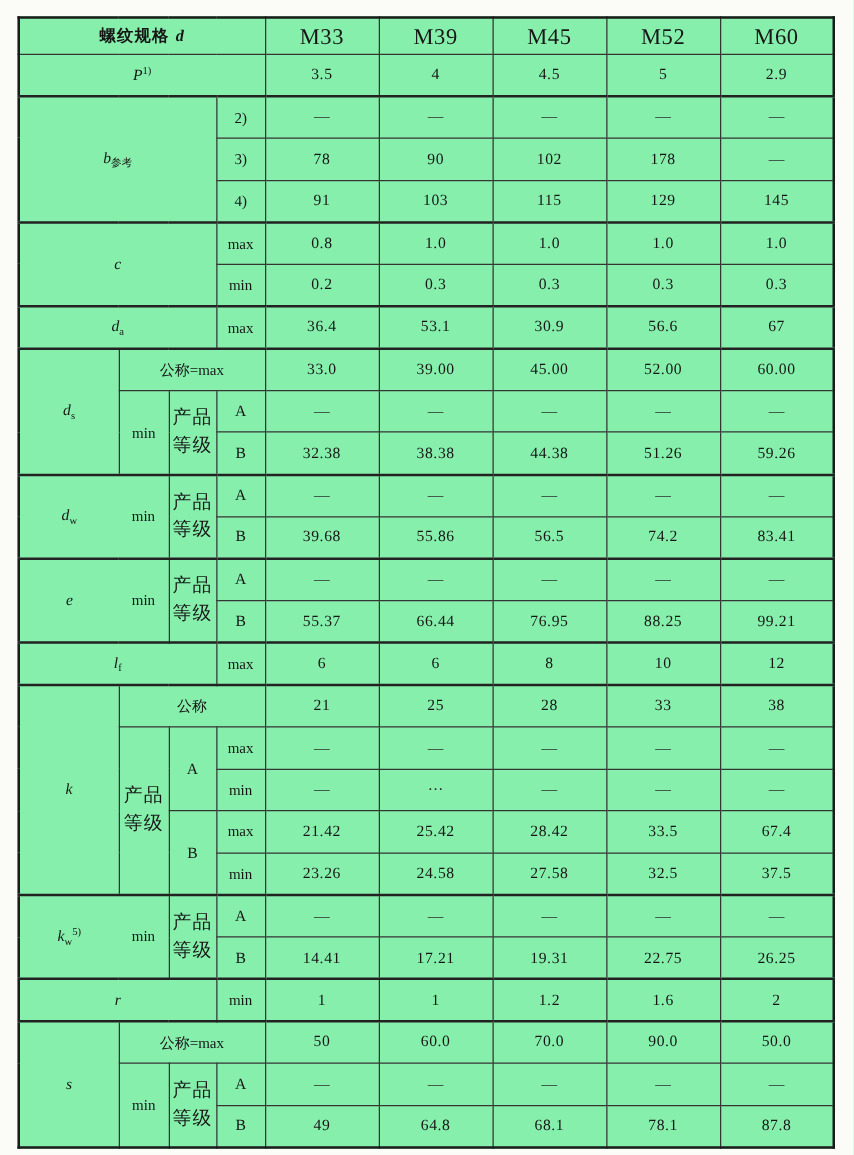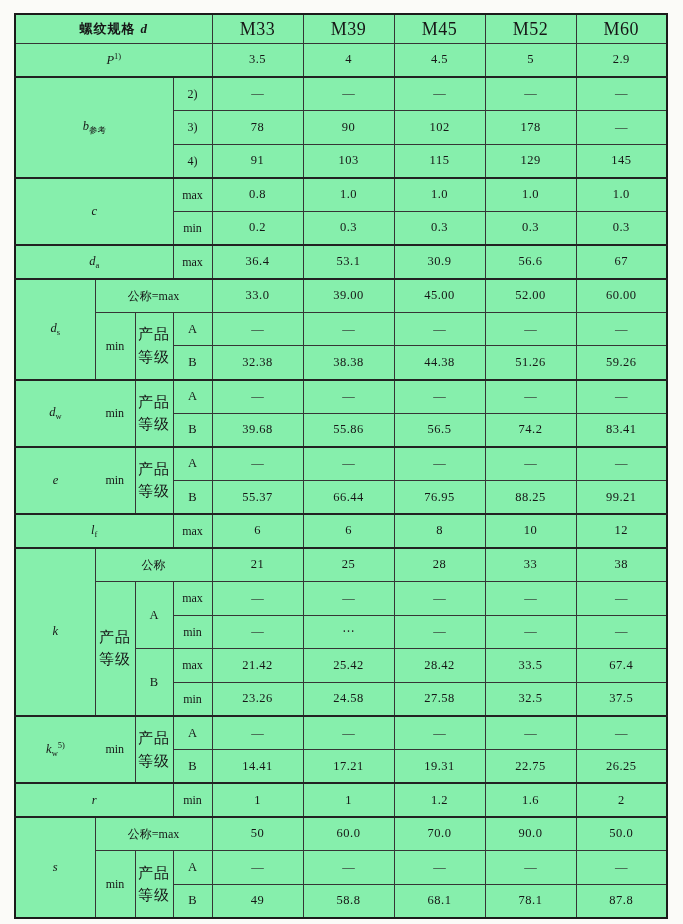--- a/index.html
+++ b/index.html
@@ -302,21 +302,21 @@
     <td>A</td>
     <td class="dash">—</td>
     <td class="dash">—</td>
     <td class="dash">—</td>
     <td class="dash">—</td>
     <td class="dash">—</td>
   </tr>
   <tr>
     <td>B</td>
     <td class="num">49</td>
-    <td class="num">58.8</td>
+    <td class="num">64.8</td>
     <td class="num">68.1</td>
     <td class="num">78.1</td>
     <td class="num">87.8</td>
   </tr>
 
   </tbody>
 </table>
 </div>
 
 </body></html>

